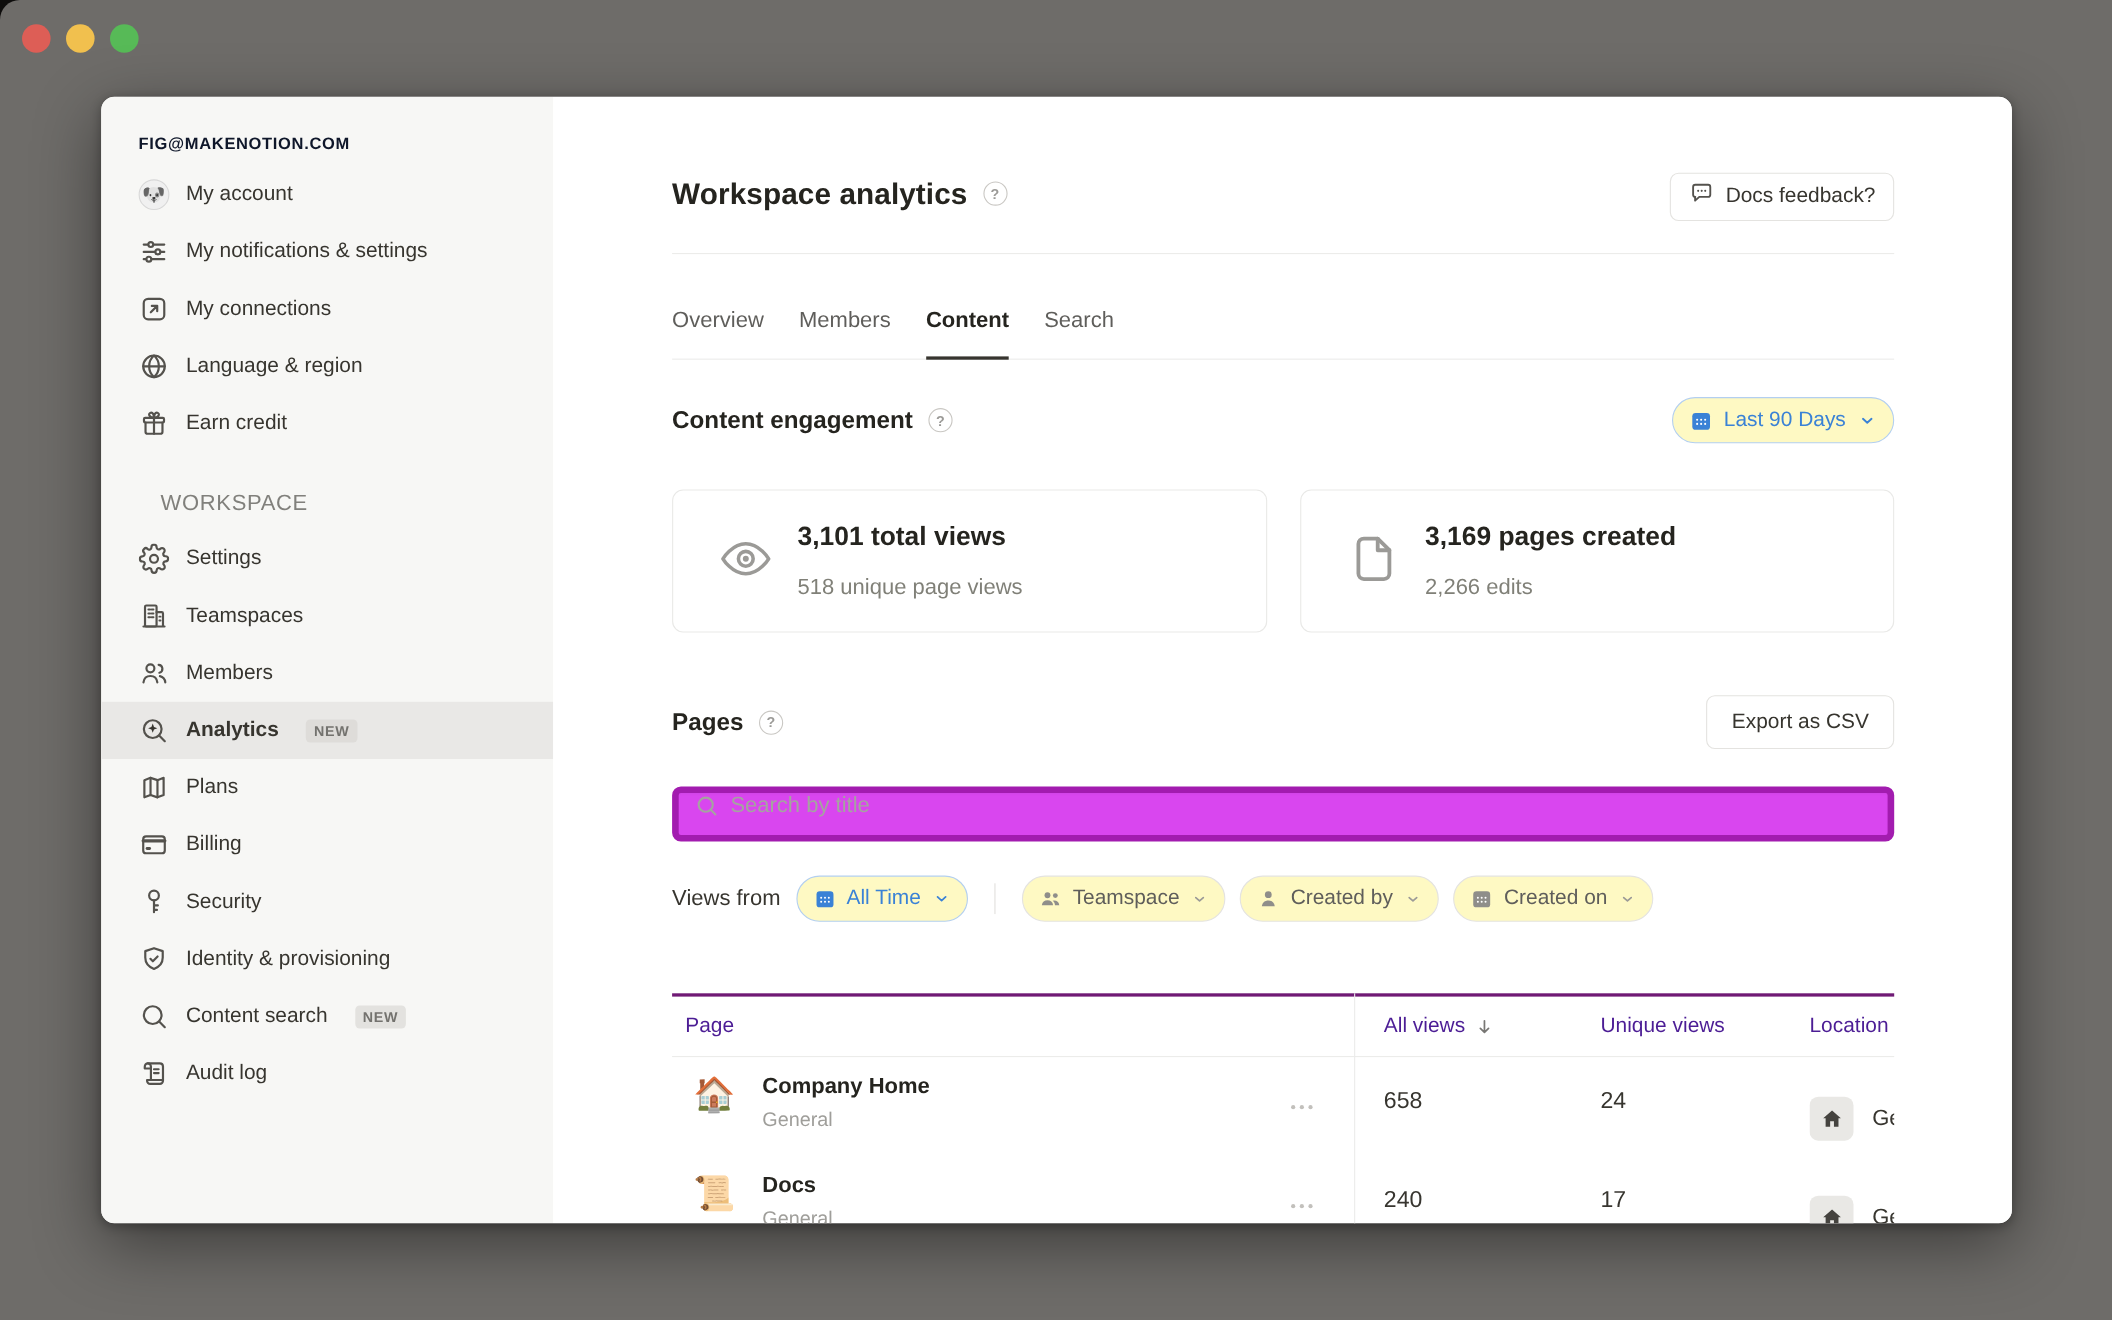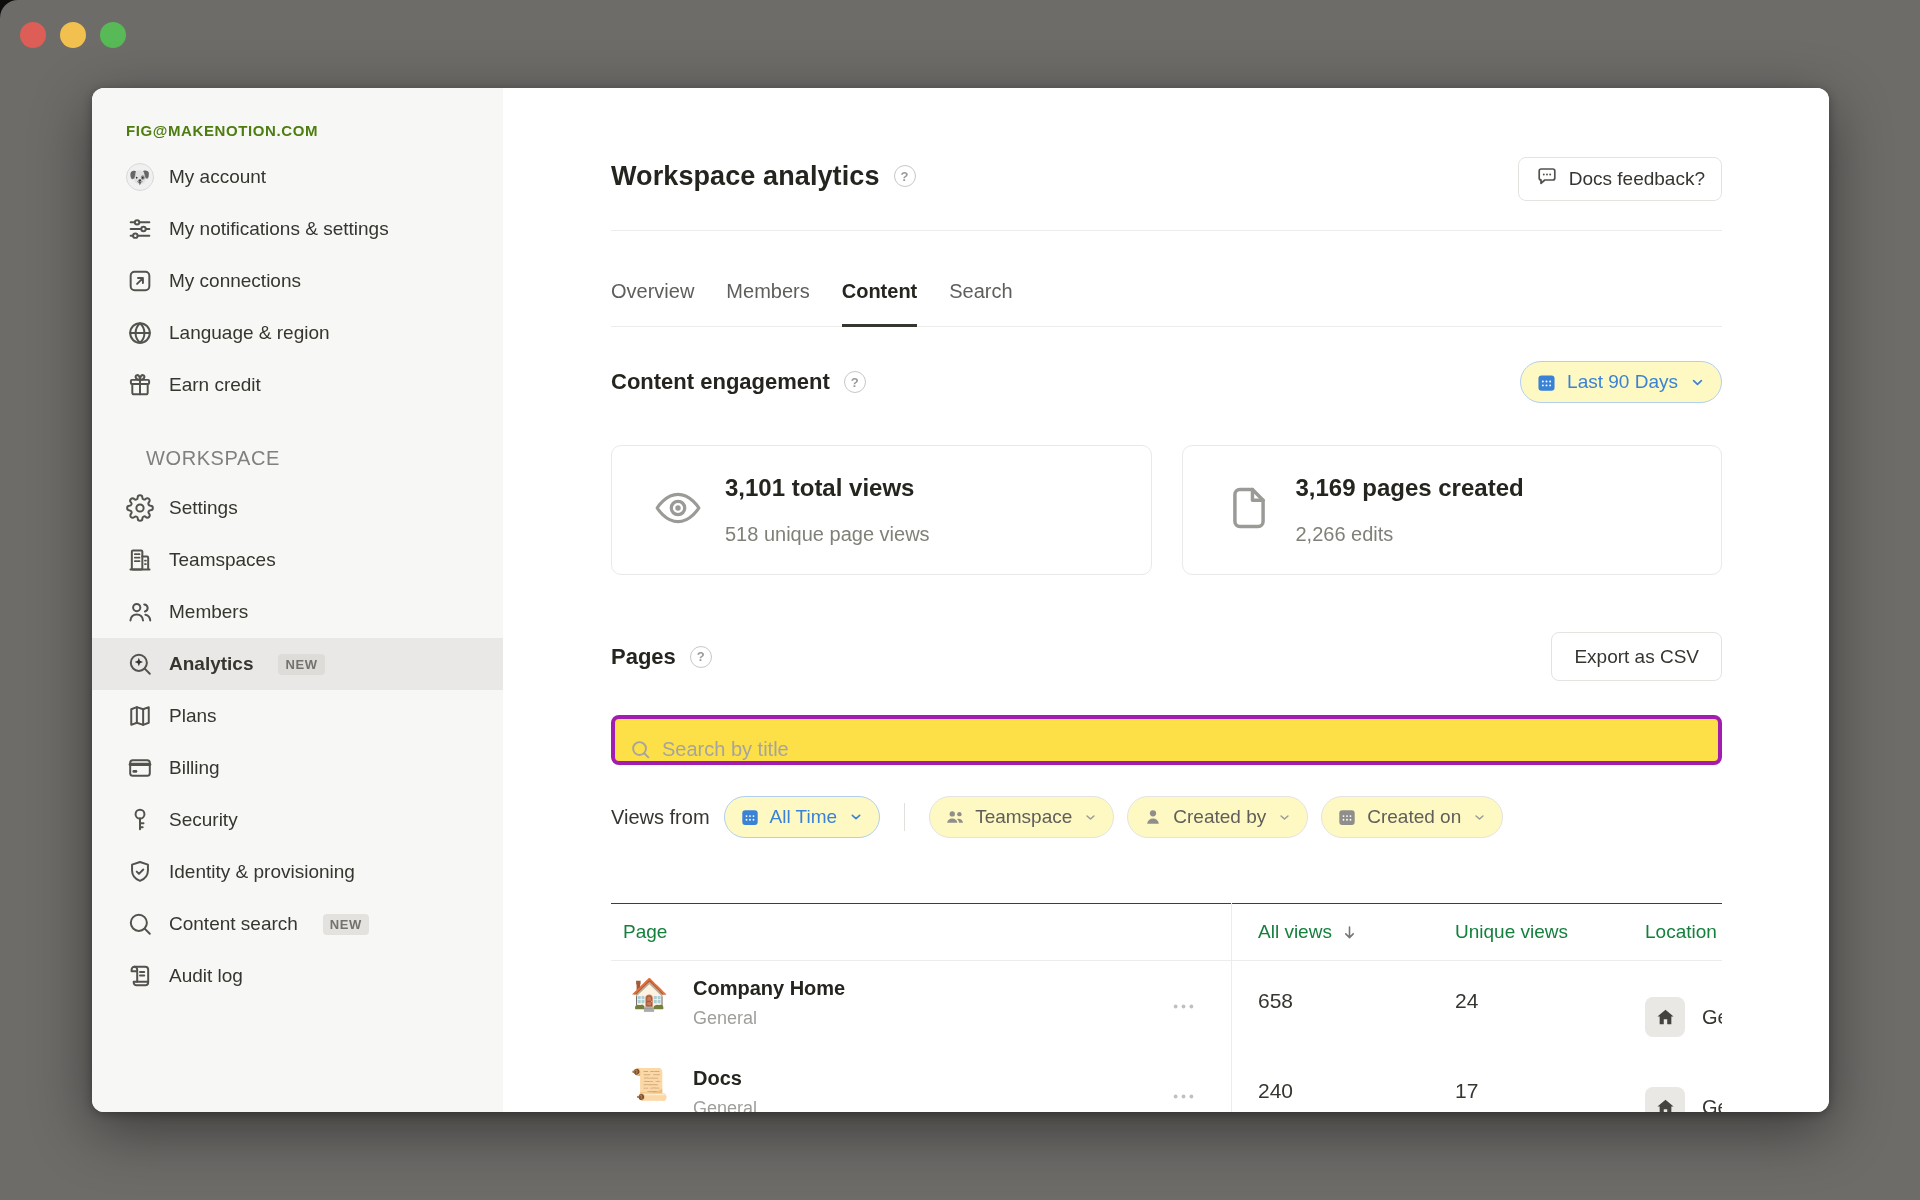--- a/index.html
+++ b/index.html
@@ -12,21 +12,21 @@
   .light { width:26px; height:26px; border-radius:50%; }
 
   
   .window { position:absolute; left:92px; top:88px; width:1737px; height:1024px;
     background:#fff; border-radius:12px; overflow:hidden; display:flex;
     box-shadow:0 18px 60px rgba(0,0,0,.45), 0 2px 10px rgba(0,0,0,.3); }
 
   
   .sidebar { width:411px; flex:0 0 411px; background:#f7f7f5; padding-top:34px; overflow:hidden; }
   .acct-label { padding:0 34px; font-size:15px; font-weight:600; letter-spacing:.6px;
-    color:#4d7c0f; margin-bottom:12px; }
+    color:#0f172a; margin-bottom:12px; }
   .nav-item { display:flex; align-items:center; gap:15px; min-height:52px; padding:4px 20px 4px 34px;
     font-size:19px; font-weight:500; color:#37352f; cursor:pointer; }
   .nav-item.two-line { align-items:center; padding-top:10px; padding-bottom:10px; }
   .nav-item.two-line .nav-label { line-height:1.4; }
   .nav-item .nav-ic { width:28px; height:28px; flex:0 0 28px; display:flex; align-items:center; justify-content:center; }
   .nav-item.active { background:#e9e8e6; font-weight:600; }
   .section-label { padding:0 54px; margin:36px 0 12px; font-size:20px; font-weight:400;
     letter-spacing:.6px; color:#81807c; text-transform:uppercase; }
   .badge { font-size:13px; font-weight:600; letter-spacing:.6px; color:#73726e;
     background:#e3e2df; border-radius:4px; padding:3px 7px; margin-left:10px; }
@@ -68,38 +68,38 @@
 
   .cards { display:flex; gap:30px; margin-top:42px; }
   .stat-card { flex:1; height:130px; border:1px solid #e9e9e7; border-radius:10px;
     display:flex; align-items:center; padding-left:40px; gap:21px; }
   .stat-text .stat-value { font-size:24px; font-weight:700; color:#25241f; }
   .stat-text .stat-sub { font-size:20px; color:#808078; margin-top:21px; }
 
   .pages-row { margin-top:57px; height:49px; }
   .export-btn { height:49px; padding:0 22px; }
 
-  .search-box { margin-top:34px; height:50px; border:4px solid #a21caf; border-radius:8px;
-    display:flex; align-items:flex-end; padding:0 14px; gap:10px; background:#fde047;
+  .search-box { margin-top:34px; height:50px; border:6px solid #a21caf; border-radius:8px;
+    display:flex; align-items:flex-start; padding:0 14px; gap:10px; background:#d946ef;
     box-shadow:inset 0 1px 2px rgba(0,0,0,.03); }
   .search-box input { border:none; outline:none; flex:1; font-size:20px; color:#37352f;
     font-family:inherit; background:transparent; }
   .search-box input::placeholder { color:#a5a4a0; }
 
   .filter-row { margin-top:31px; height:42px; display:flex; align-items:center; }
   .filter-label { font-size:20px; color:#37352f; margin-right:14px; }
   .vsep { width:1px; height:28px; background:#e1e0dd; margin:0 24px; }
   .filter-row .pill + .pill { margin-left:13px; }
 
   
   .table { margin-top:65px; position:relative; }
   .vline { position:absolute; left:620px; top:0; width:1px; height:240px; background:#ececea; }
   .t-head { display:grid; grid-template-columns:620px 224px 190px 1fr; height:58px;
-    border-top:1px solid #701a75; border-bottom:1px solid #ececea; align-items:center;
-    color:#15803d; font-size:19px; }
+    border-top:3px solid #701a75; border-bottom:1px solid #ececea; align-items:center;
+    color:#4c1d95; font-size:19px; }
   .t-head .c-page { padding-left:12px; }
   .c-views { padding-left:27px; display:flex; align-items:center; gap:8px; }
   .c-loc { overflow:hidden; white-space:nowrap; }
   .t-row { display:grid; grid-template-columns:620px 224px 190px 1fr; height:90px; }
   .cell-page { display:flex; align-items:flex-start; padding:14px 0 0 19px; gap:23px; position:relative; }
   .row-emoji { font-size:31px; line-height:40px; width:40px; text-align:center;
     filter:saturate(.9); }
   .row-title { font-size:20px; font-weight:600; color:#25241f; line-height:26px; }
   .row-sub { font-size:18px; color:#9f9e9a; margin-top:7px; }
   .row-more { position:absolute; right:34px; top:32px; cursor:pointer; }

